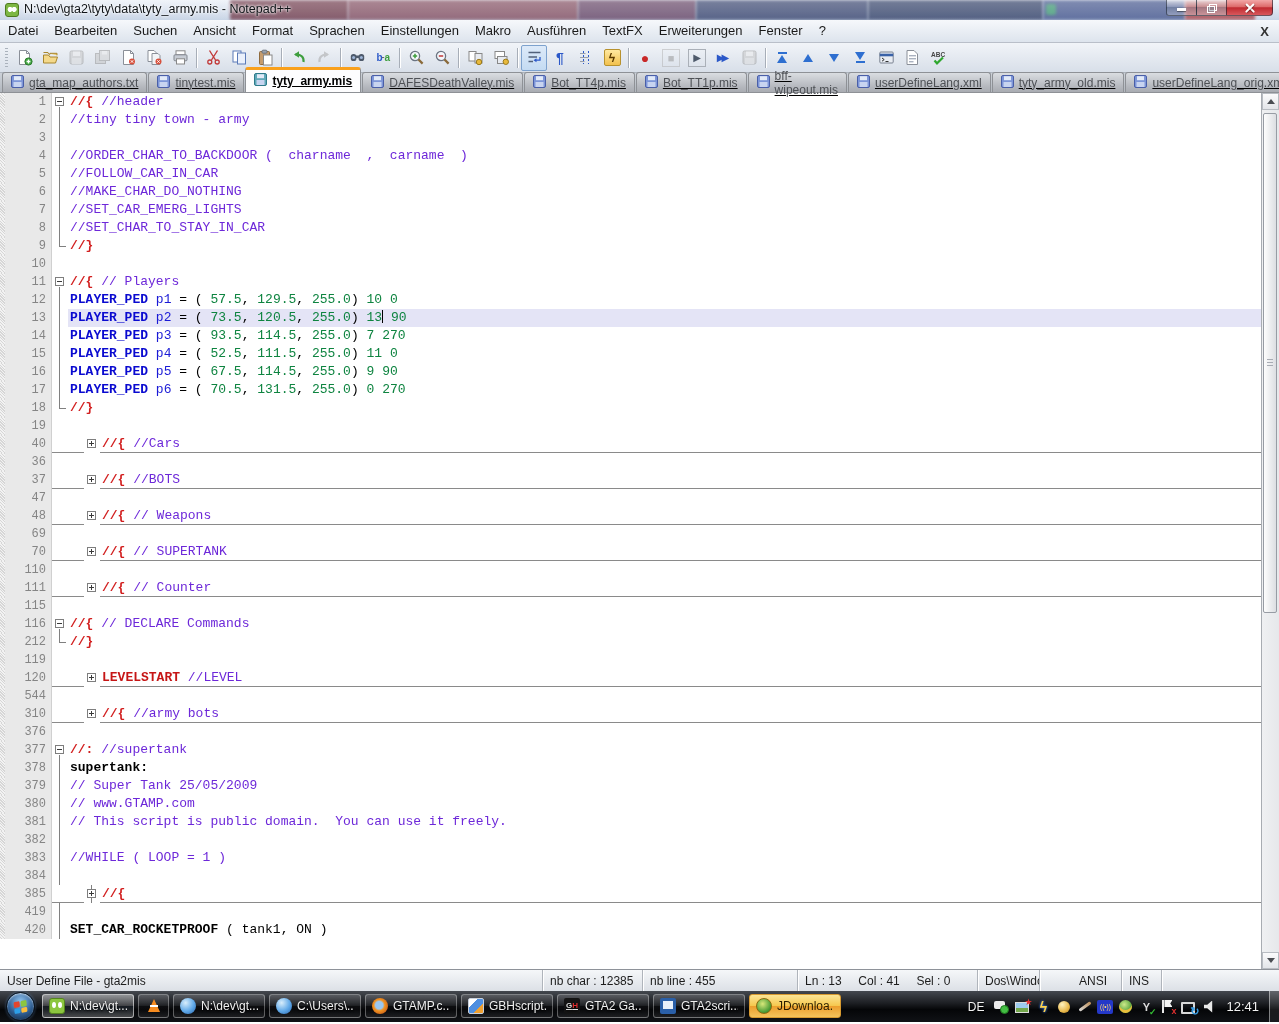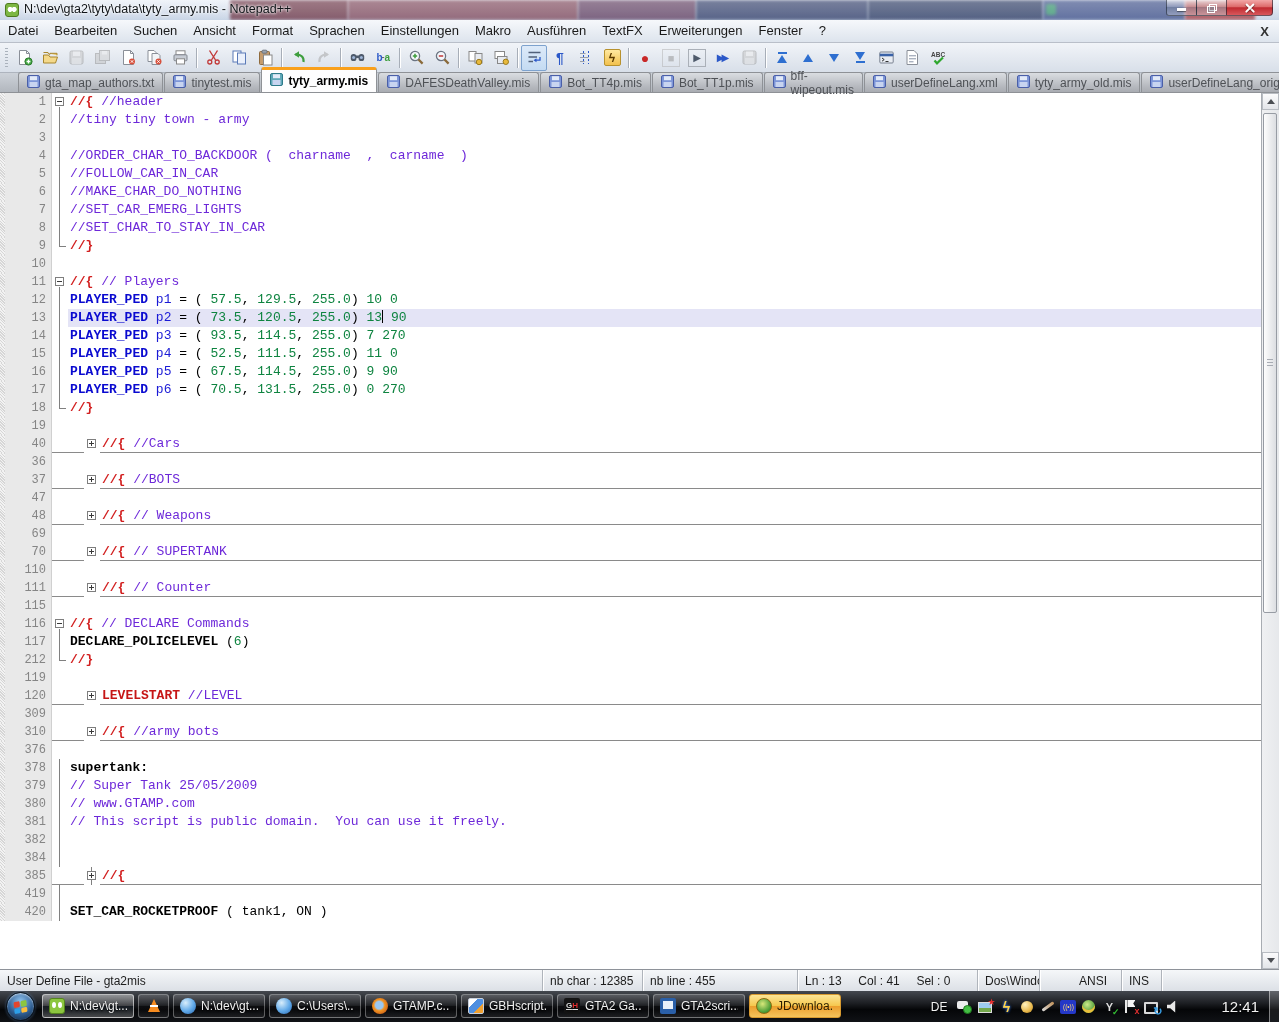--- a/index.html
+++ b/index.html
@@ -40,21 +40,21 @@
   .tbi.disabled{filter:grayscale(1) opacity(.5);}
   .tbsep{width:1px;height:20px;background:#A7AEB8;margin:0 3px;box-shadow:1px 0 0 #fff;flex:none;}
   .txtico{display:inline-flex;align-items:center;justify-content:center;text-align:center;}
   .nv{display:flex;flex-direction:column;align-items:center;gap:1px;}
   .nvbar{width:9px;height:2px;background:#2E6FD0;}
   .nvtri{width:0;height:0;border-left:5px solid transparent;border-right:5px solid transparent;}
   .nvtri.up{border-bottom:8px solid #2E6FD0;}
   .nvtri.down{border-top:8px solid #2E6FD0;}
 
   
-  .tabbar{height:19px;background:linear-gradient(#CDD2D9,#B2B7BE);display:flex;align-items:flex-end;padding-left:18px;}
+  .tabbar{height:19px;background:linear-gradient(#CDD2D9,#B2B7BE);display:flex;align-items:flex-end;padding-left:2px;text-decoration:underline;}
   .tab{display:inline-flex;align-items:center;gap:5px;height:19px;padding:0 8px;margin-right:1px;font-size:12px;color:#4E5156;
     background:linear-gradient(#DADDE1,#B6B9BF 70%,#A9ACB2);border:1px solid #8E9196;border-bottom:none;border-radius:3px 3px 0 0;}
   .tab svg{width:13px;height:13px;flex:none;}
   .tab.active{height:22px;background:#FDFDFE;border-top:3px solid #F9A01B;padding-top:0;color:#000;font-weight:bold;z-index:2;}
 
   
   .editor{height:877px;display:flex;background:#fff;border-top:1px solid #8E9196;box-sizing:border-box;}
   .codepane{flex:1;display:flex;flex-direction:column;min-width:0;}
   .row{display:flex;height:18px;flex:none;}
   .stip{width:5px;flex:none;background:repeating-linear-gradient(45deg,#f2f2f2 0 1px,#d6d6d6 1px 2px);}
@@ -141,21 +141,21 @@
   .wireless-icon{background:#2438C8;border-radius:2px;width:16px;height:14px;font-size:6.5px;color:#FFD875;letter-spacing:0;}
   .globe-icon::before{content:'';width:13px;height:13px;border-radius:50%;background:radial-gradient(circle at 40% 35%,#CDE98A,#4E9E38 70%,#2E6E20);box-shadow:inset 0 -3px 0 #E8BE3C;}
   .usb-icon{color:#DCDCDC;font-size:11px;font-weight:bold;}
   .usb-icon::after{content:'✓';position:absolute;right:-1px;bottom:-2px;color:#35C035;font-size:9px;font-weight:bold;}
   .flag-icon::before{content:'';position:absolute;left:4px;top:2px;width:2px;height:13px;background:#E8E8E8;}
   .flag-icon::after{content:'';position:absolute;left:6px;top:2px;width:8px;height:7px;background:#F4F4F4;clip-path:polygon(0 0,100% 0,72% 50%,100% 100%,0 100%);}
   .flag-icon .redx{position:absolute;right:0;bottom:-1px;color:#E03030;font-size:9px;font-weight:bold;font-style:normal;}
   .network-sync-icon::before{content:'';position:absolute;left:2px;top:4px;width:10px;height:8px;border:2px solid #D8D8D8;border-radius:1px;}
   .network-sync-icon::after{content:'↻';position:absolute;right:-2px;bottom:-3px;color:#3AA0E8;font-size:11px;font-weight:bold;}
   .speaker-icon::before{content:'';width:11px;height:12px;background:#E8E8E8;clip-path:polygon(0 35%,30% 35%,75% 0,75% 100%,30% 65%,0 65%);}
-  .clock{font-size:15px;padding:0 10px 0 8px;color:#F2F2F2;text-shadow:0 1px 2px #000;margin-left:32px;}
+  .clock{font-size:13px;padding:0 10px 0 8px;color:#F2F2F2;text-shadow:0 1px 2px #000;}
   .peek{width:9px;height:31px;border-left:1px solid rgba(255,255,255,.45);background:linear-gradient(rgba(255,255,255,.16),rgba(255,255,255,.04));}
 </style>
 </head>
 <body>
 
 <div id="screen">
 
   <div class="titlebar">
     <div class="blob" style="left:230px;width:118px;background:#6A3040;"></div>
     <div class="blob" style="left:348px;width:230px;background:#7E4456;"></div>
@@ -789,30 +789,20 @@
           <div class="wrapline">
             <div class="fold">
               <span class="vl vl-b"></span>
               <span class="fbox minus"></span>
             </div>
             <div class="code"><span class="tk-f">//{</span><span class="tk-c"> // DECLARE Commands</span></div>
           </div>
         </div>
         <div class="row">
           <span class="stip"></span>
-          <span class="ln">117</span>
-          <div class="wrapline">
-            <div class="fold">
-              <span class="vl"></span>
-            </div>
-            <div class="code"><span class="tk-b">DECLARE_POLICELEVEL</span><span class="tk-d"> (</span><span class="tk-n">6</span><span class="tk-d">)</span></div>
-          </div>
-        </div>
-        <div class="row">
-          <span class="stip"></span>
           <span class="ln">212</span>
           <div class="wrapline">
             <div class="fold">
               <span class="vl vl-t"></span>
               <span class="hl"></span>
             </div>
             <div class="code"><span class="tk-f">//}</span></div>
           </div>
         </div>
         <div class="row">
@@ -828,21 +818,21 @@
           <span class="ln">120</span>
           <div class="wrapline ul">
             <div class="fold">
               <span class="fbox plus"></span>
             </div>
             <div class="code"><span class="tk-r">LEVELSTART</span><span class="tk-c"> //LEVEL</span></div>
           </div>
         </div>
         <div class="row">
           <span class="stip"></span>
-          <span class="ln">309</span>
+          <span class="ln">544</span>
           <div class="wrapline">
             <div class="fold"></div>
             <div class="code"></div>
           </div>
         </div>
         <div class="row">
           <span class="stip"></span>
           <span class="ln">310</span>
           <div class="wrapline ul">
             <div class="fold">
@@ -854,20 +844,31 @@
         <div class="row">
           <span class="stip"></span>
           <span class="ln">376</span>
           <div class="wrapline">
             <div class="fold"></div>
             <div class="code"></div>
           </div>
         </div>
         <div class="row">
           <span class="stip"></span>
+          <span class="ln">377</span>
+          <div class="wrapline">
+            <div class="fold">
+              <span class="vl vl-b"></span>
+              <span class="fbox minus"></span>
+            </div>
+            <div class="code"><span class="tk-f">//:</span><span class="tk-c"> //supertank</span></div>
+          </div>
+        </div>
+        <div class="row">
+          <span class="stip"></span>
           <span class="ln">378</span>
           <div class="wrapline">
             <div class="fold">
               <span class="vl"></span>
             </div>
             <div class="code"><span class="tk-b">supertank:</span></div>
           </div>
         </div>
         <div class="row">
           <span class="stip"></span>
@@ -900,20 +901,30 @@
           </div>
         </div>
         <div class="row">
           <span class="stip"></span>
           <span class="ln">382</span>
           <div class="wrapline">
             <div class="fold">
               <span class="vl"></span>
             </div>
             <div class="code"></div>
+          </div>
+        </div>
+        <div class="row">
+          <span class="stip"></span>
+          <span class="ln">383</span>
+          <div class="wrapline">
+            <div class="fold">
+              <span class="vl"></span>
+            </div>
+            <div class="code"><span class="tk-c">//WHILE ( LOOP = 1 )</span></div>
           </div>
         </div>
         <div class="row">
           <span class="stip"></span>
           <span class="ln">384</span>
           <div class="wrapline">
             <div class="fold">
               <span class="vl"></span>
             </div>
             <div class="code"></div>

